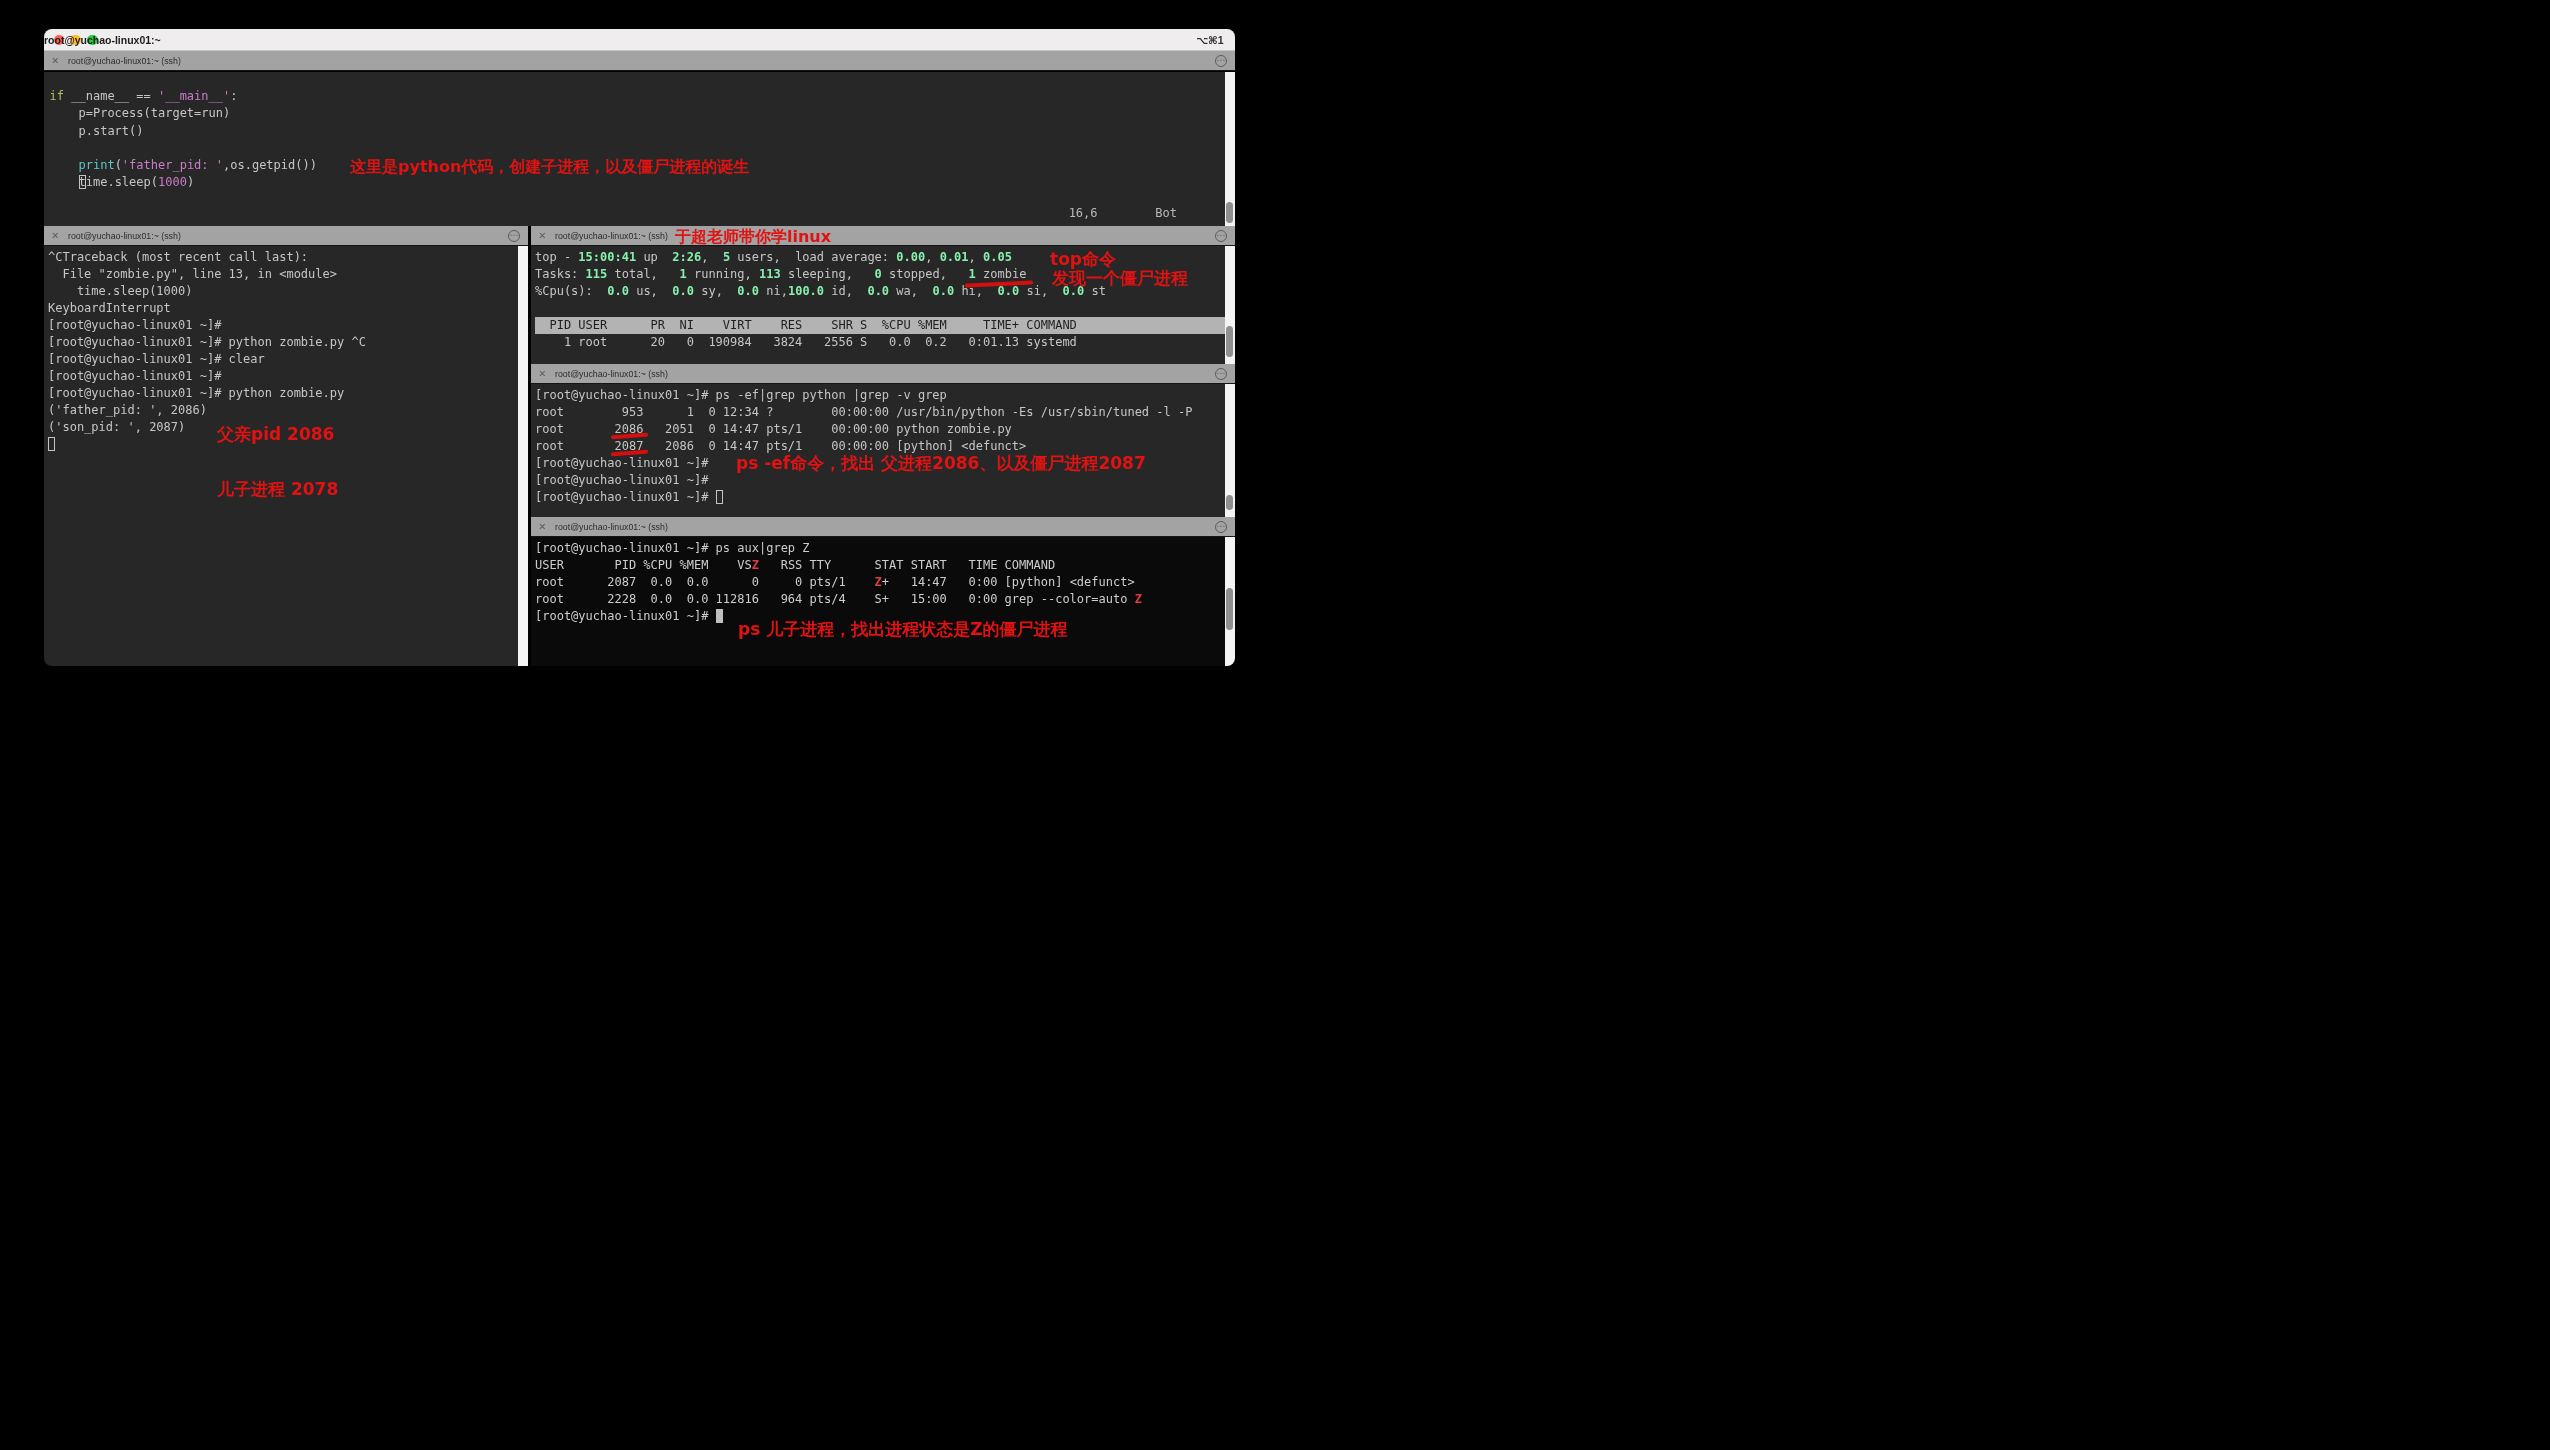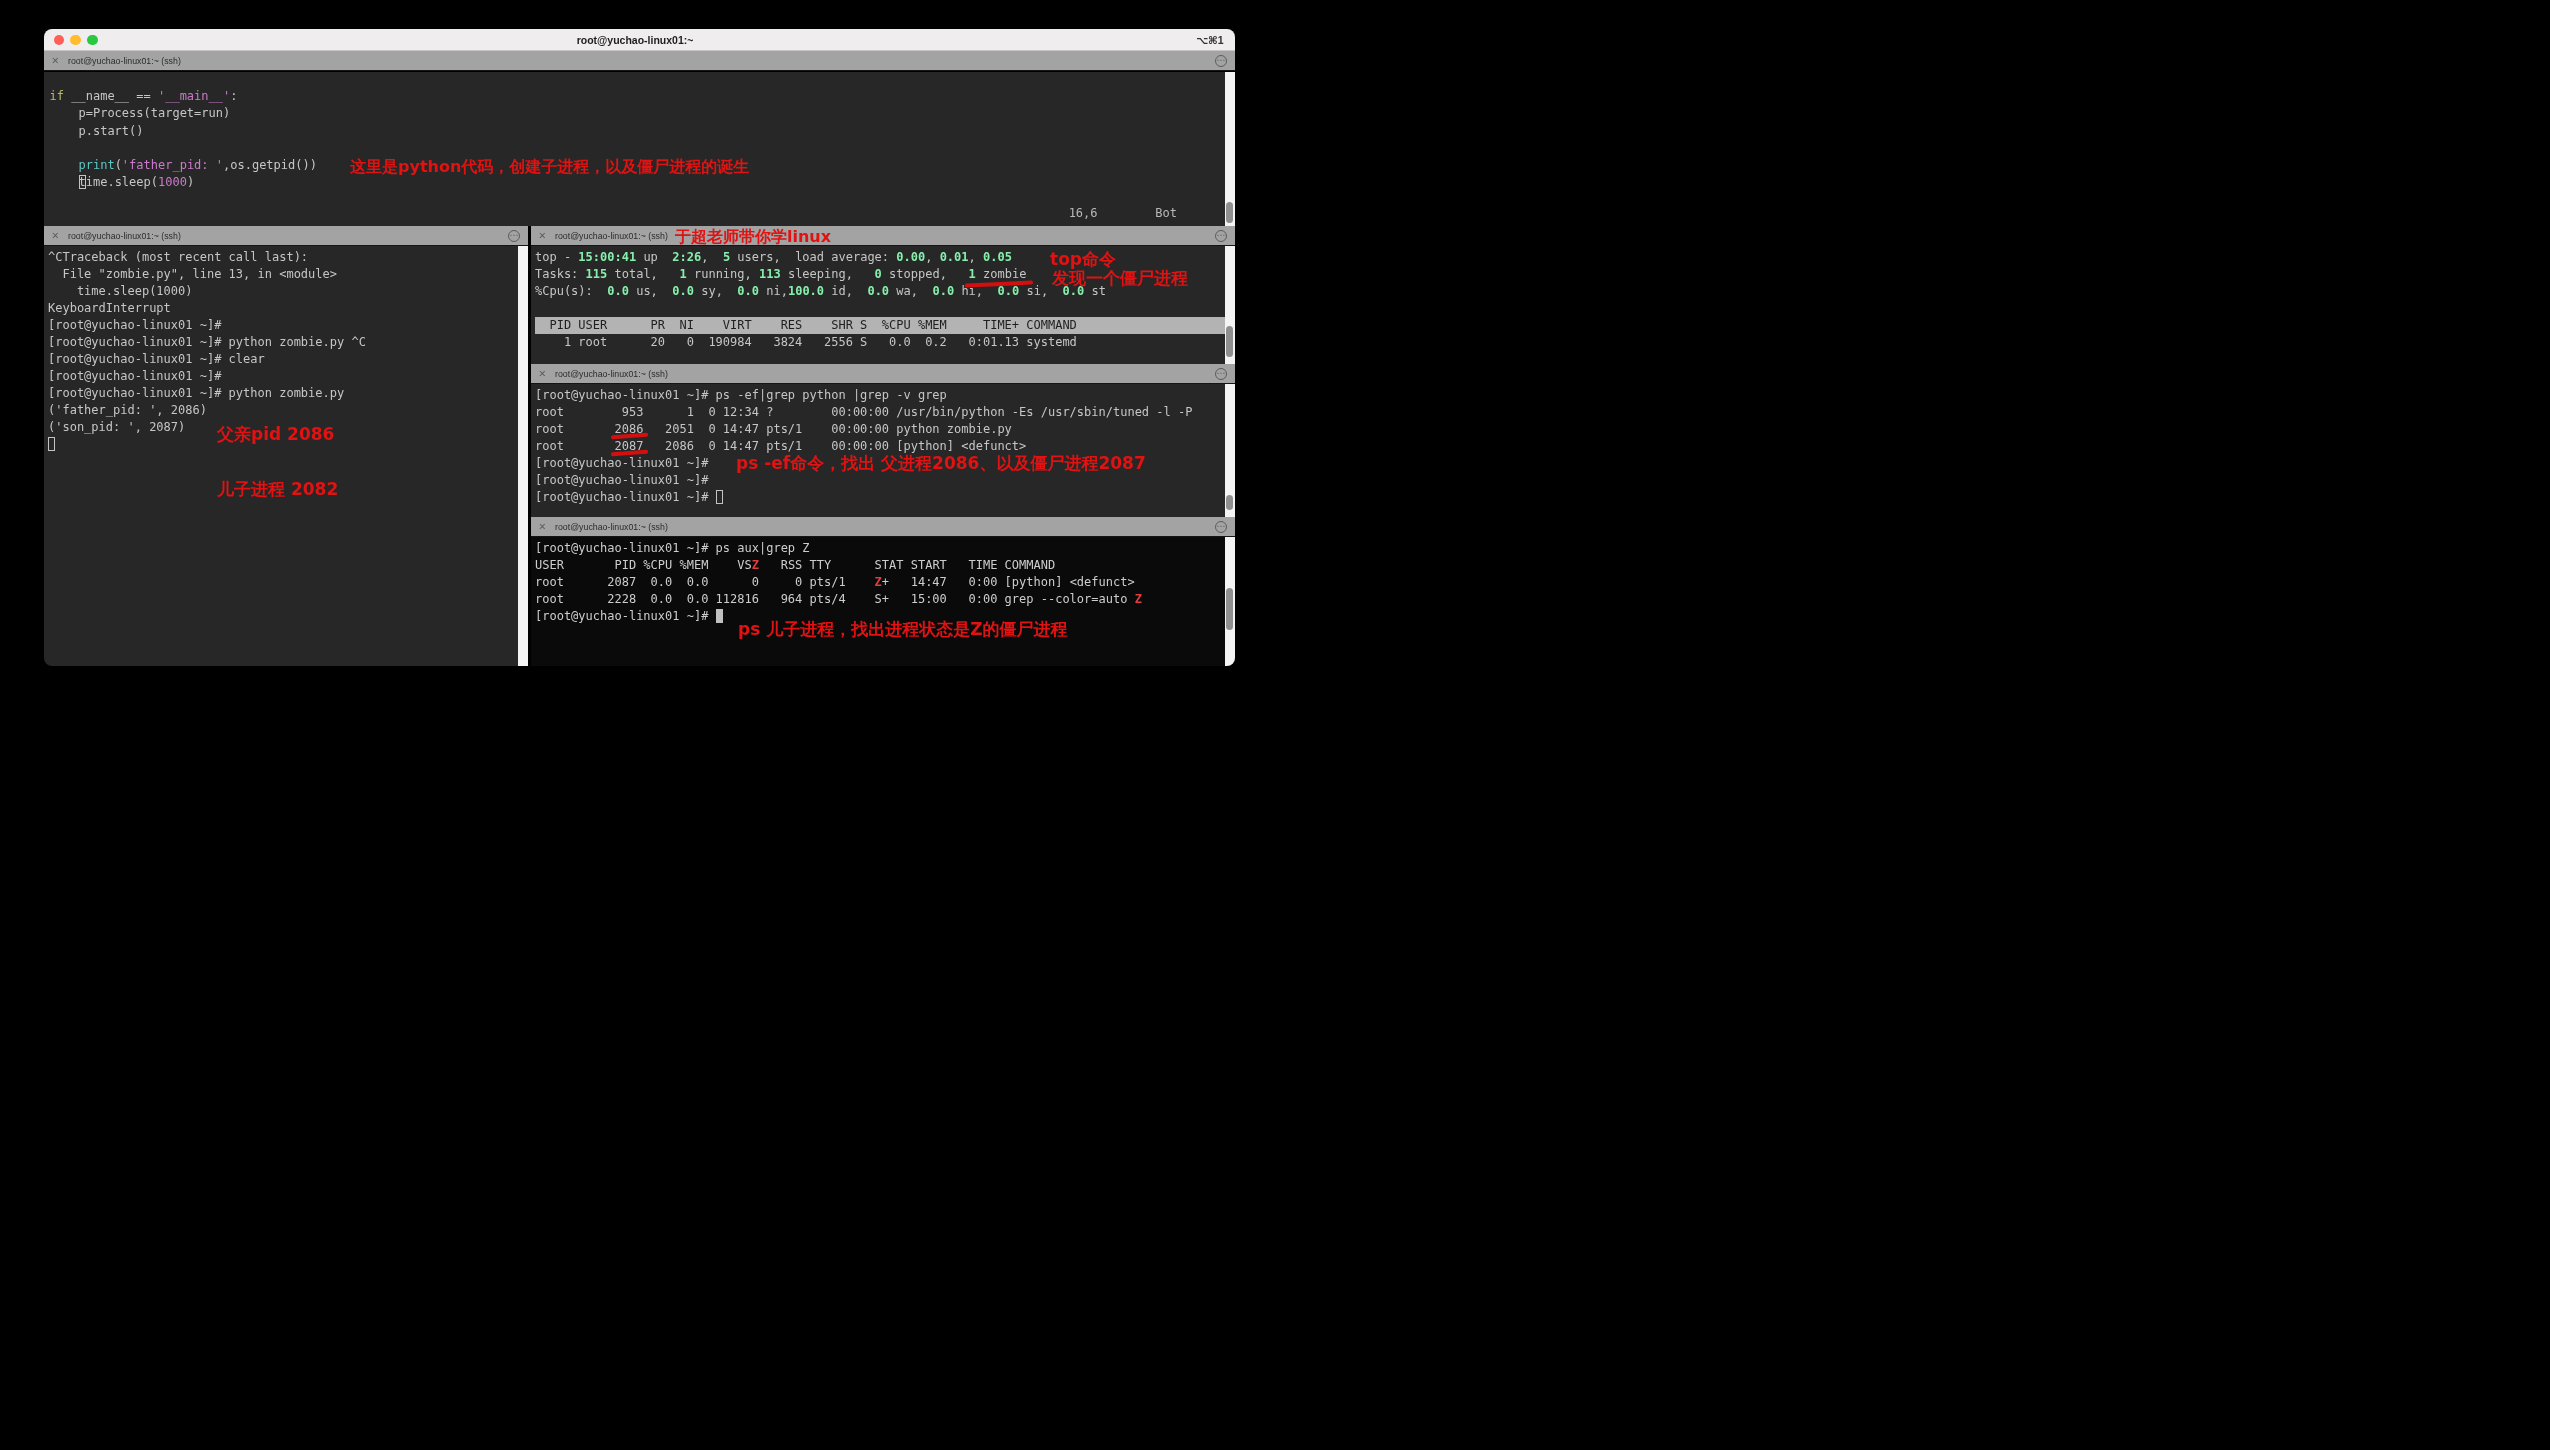--- a/index.html
+++ b/index.html
@@ -14,21 +14,21 @@
     box-shadow:0 14.5px 40px rgba(0,0,0,.65)}
   
   .titlebar{position:absolute;left:0;top:0;width:100%;height:22px;
     background:var(--titlebar-bg,#efeded);border-bottom:0.8px solid #c6c4c4}
   .lights{position:absolute;left:9.6px;top:5.6px;display:flex;gap:6.4px}
   .tl{width:10.5px;height:10.5px;border-radius:50%}
   .tl.red{background:var(--traffic-red,#ff5f57)}
   .tl.yellow{background:var(--traffic-yellow,#febc2e)}
   .tl.green{background:var(--traffic-green,#28c840)}
   .wtitle{position:absolute;left:0;right:9px;top:0;height:34px;line-height:22px;
-    text-align:center;font-size:10.5px;font-weight:bold;color:#1d1d1d}
+    text-align:left;font-size:10.5px;font-weight:bold;color:#1d1d1d}
   .wshort{position:absolute;right:11.3px;top:0;height:22px;line-height:22px;
     font-size:10.5px;font-weight:600;color:#333}
   
   .tabbar{position:absolute;height:20px;background:var(--tab-bar,#a3a3a3);
     border-bottom:0.8px solid #151515;overflow:visible;z-index:5}
   .tclose{position:absolute;left:7.2px;top:0;height:20px;line-height:20px;
     font-size:9.6px;color:#5c5c5c;cursor:default}
   .ttitle{position:absolute;left:24px;top:0;height:28px;line-height:20px;
     font-size:8.8px;color:#2c2c2c;white-space:nowrap}
   .tmore{position:absolute;right:8px;top:4px;width:12px;height:12px;
@@ -131,21 +131,21 @@
     <div class="tabbar tb2r">
       <span class="tclose">✕</span>
       <span class="ttitle">root@yuchao-linux01:~ (ssh)</span>
       <span class="tmore">⋯</span>
       <span class="ann ann-teacher">于超老师带你学linux</span>
     </div>
 
     <div class="pane lpane">
       <div class="content"><div class="tline"><span>^CTraceback (most recent call last):</span></div><div class="tline"><span>  File "zombie.py", line 13, in &lt;module&gt;</span></div><div class="tline"><span>    time.sleep(1000)</span></div><div class="tline"><span>KeyboardInterrupt</span></div><div class="tline"><span>[root@yuchao-linux01 ~]#</span></div><div class="tline"><span>[root@yuchao-linux01 ~]# python zombie.py ^C</span></div><div class="tline"><span>[root@yuchao-linux01 ~]# clear</span></div><div class="tline"><span>[root@yuchao-linux01 ~]#</span></div><div class="tline"><span>[root@yuchao-linux01 ~]# python zombie.py</span></div><div class="tline"><span>('father_pid: ', 2086)</span></div><div class="tline"><span>('son_pid: ', 2087)</span></div><div class="tline"><span class="cur"> </span></div></div>
       <div class="ann ann-father">父亲pid 2086</div>
-      <div class="ann ann-son">儿子进程 2082</div>
+      <div class="ann ann-son">儿子进程 2078</div>
       <div class="sb"></div>
     </div>
 
     <div class="pane tpane">
       <div class="content"><div class="tline"><span>top - </span><span class="b">15:00:41</span><span> up  </span><span class="b">2:26</span><span>,  </span><span class="b">5</span><span> users,  load average: </span><span class="b">0.00</span><span>, </span><span class="b">0.01</span><span>, </span><span class="b">0.05</span></div><div class="tline"><span>Tasks: </span><span class="b">115</span><span> total,   </span><span class="b">1</span><span> running, </span><span class="b">113</span><span> sleeping,   </span><span class="b">0</span><span> stopped,   </span><span class="b">1</span><span> zombie</span></div><div class="tline"><span>%Cpu(s):  </span><span class="b">0.0</span><span> us,  </span><span class="b">0.0</span><span> sy,  </span><span class="b">0.0</span><span> ni,</span><span class="b">100.0</span><span> id,  </span><span class="b">0.0</span><span> wa,  </span><span class="b">0.0</span><span> hi,  </span><span class="b">0.0</span><span> si,  </span><span class="b">0.0</span><span> st</span></div><div class="tline"><span> </span></div><div class="tline"><span class="hdr">  PID USER      PR  NI    VIRT    RES    SHR S  %CPU %MEM     TIME+ COMMAND   </span></div><div class="tline"><span>    1 root      20   0  190984   3824   2556 S   0.0  0.2   0:01.13 systemd</span></div></div>
       <div class="uline ul-zombie"></div>
       <div class="ann ann-topcmd">top命令</div>
       <div class="ann ann-topfound">发现一个僵尸进程</div>
       <div class="sb">
           <div class="sbthumb"></div>

